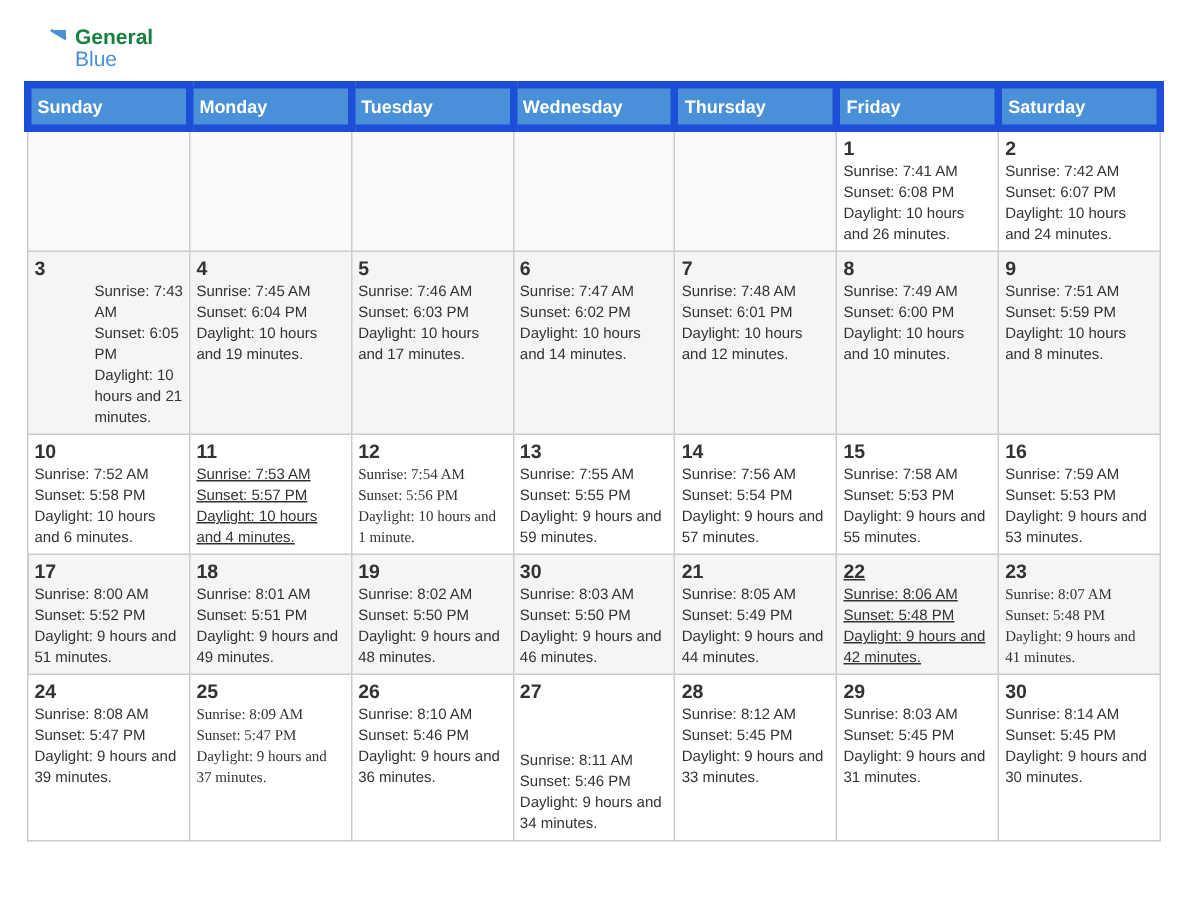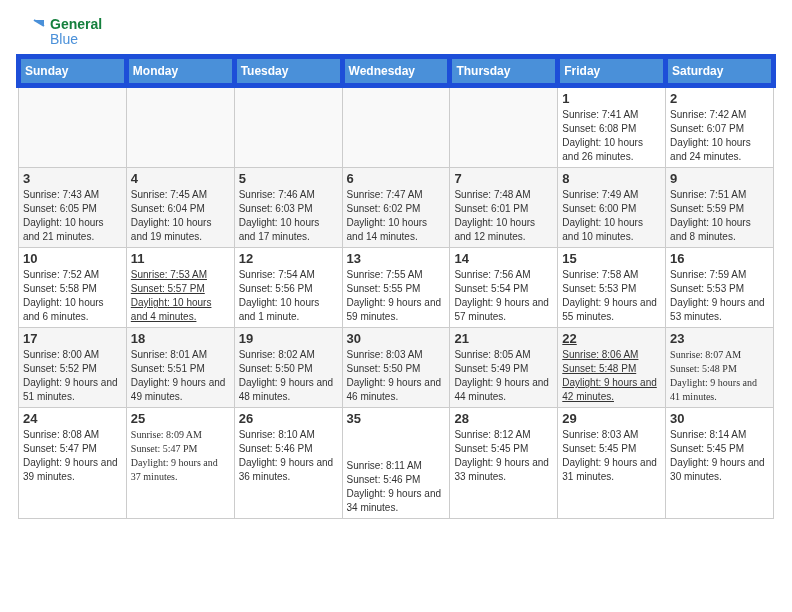--- a/index.html
+++ b/index.html
@@ -126,21 +126,21 @@
         <td>
           <span class="day-number">2</span>
           <div class="day-info" style="white-space: pre-line;">Sunrise: 7:42 AM
 Sunset: 6:07 PM
 Daylight: 10 hours and 24 minutes.</div>
         </td>
       </tr>
       <tr style="background: rgb(245, 245, 245);">
         <td style="background: rgb(245, 245, 245);">
           <span class="day-number">3</span>
-          <div class="day-info" style="white-space: pre-line;">Sunrise: 7:43 AM
+          <div class="day-info" style="white-space: pre-line; margin-left: 40px;">Sunrise: 7:43 AM
 Sunset: 6:05 PM
 Daylight: 10 hours and 21 minutes.</div>
         </td>
         <td style="background: rgb(245, 245, 245);">
           <span class="day-number">4</span>
           <div class="day-info" style="white-space: pre-line;">Sunrise: 7:45 AM
 Sunset: 6:04 PM
 Daylight: 10 hours and 19 minutes.</div>
         </td>
         <td style="background: rgb(245, 245, 245);">
@@ -182,21 +182,21 @@
 Daylight: 10 hours and 6 minutes.</div>
         </td>
         <td>
           <span class="day-number">11</span>
           <div class="day-info" style="white-space: pre-line; text-decoration: underline;">Sunrise: 7:53 AM
 Sunset: 5:57 PM
 Daylight: 10 hours and 4 minutes.</div>
         </td>
         <td>
           <span class="day-number">12</span>
-          <div class="day-info" style="white-space: pre-line;">Sunrise: 7:54 AM
+          <div class="day-info" style="white-space: pre-line; font-family: Liberation Serif, serif;">Sunrise: 7:54 AM
 Sunset: 5:56 PM
 Daylight: 10 hours and 1 minute.</div>
         </td>
         <td>
           <span class="day-number">13</span>
           <div class="day-info" style="white-space: pre-line;">Sunrise: 7:55 AM
 Sunset: 5:55 PM
 Daylight: 9 hours and 59 minutes.</div>
         </td>
         <td>
@@ -275,21 +275,21 @@
 Sunset: 5:47 PM
 Daylight: 9 hours and 37 minutes.</div>
         </td>
         <td>
           <span class="day-number">26</span>
           <div class="day-info" style="white-space: pre-line;">Sunrise: 8:10 AM
 Sunset: 5:46 PM
 Daylight: 9 hours and 36 minutes.</div>
         </td>
         <td>
-          <span class="day-number">35</span>
+          <span class="day-number">27</span>
           <div class="day-info" style="white-space: pre-line; margin-top: 33px;">Sunrise: 8:11 AM
 Sunset: 5:46 PM
 Daylight: 9 hours and 34 minutes.</div>
         </td>
         <td>
           <span class="day-number">28</span>
           <div class="day-info" style="white-space: pre-line;">Sunrise: 8:12 AM
 Sunset: 5:45 PM
 Daylight: 9 hours and 33 minutes.</div>
         </td>

